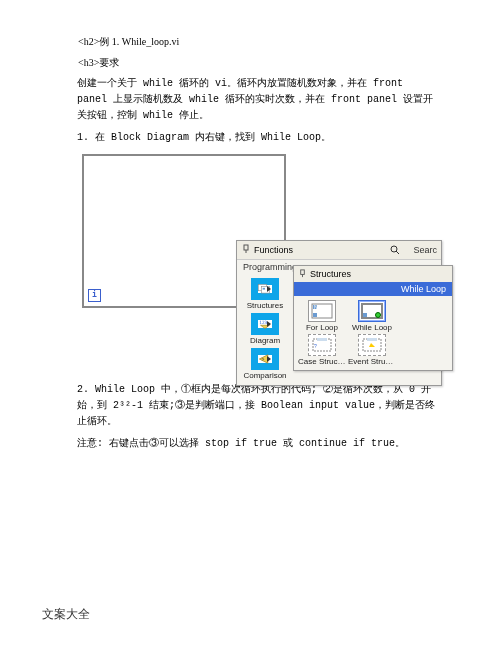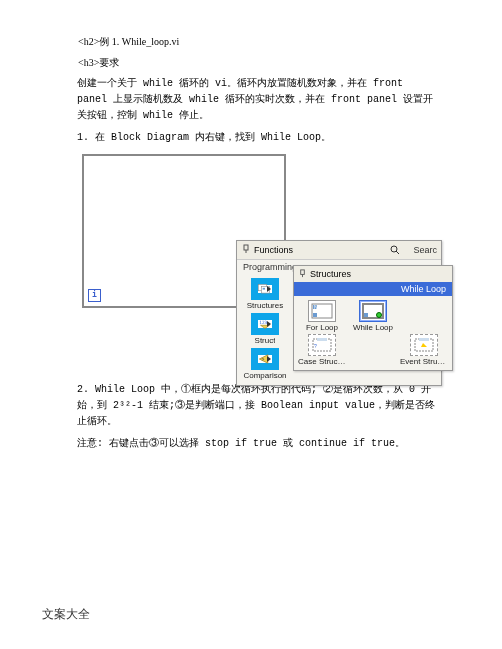--- a/index.html
+++ b/index.html
@@ -183,21 +183,20 @@
     background: #3a6bd8;
     color: #fff;
     padding: 2px 6px;
     text-align: right;
     font-size: 9px;
   }
   .sp-grid {
     display: flex;
     flex-wrap: wrap;
     padding: 3px;
-    justify-content: space-between;
   }
   .sp-item {
     width: 50px;
     display: flex;
     flex-direction: column;
     align-items: center;
     padding: 1px 0;
   }
   .sp-icon {
     width: 28px;
@@ -285,21 +284,21 @@
             </div>
 
           <div class="pal-item">
             <div class="pal-icon">
               <svg width="22" height="16" viewBox="0 0 22 16">
                 <text x="2" y="8" font-size="7" fill="#3a6bd8" font-family="monospace">123</text>
                 <polygon points="4,10 18,10 11,15" fill="#f0d050" stroke="#a08020"></polygon>
               </svg>
               <div class="arrow-r"></div>
             </div>
-            <div class="pal-label">Struct</div>
+            <div class="pal-label">Diagram</div>
           </div>
           <div class="pal-item">
               <div class="pal-icon"></div>
               <div class="pal-label">&nbsp;</div>
             </div>
           <div class="pal-item">
               <div class="pal-icon"></div>
               <div class="pal-label">&nbsp;</div>
             </div>
           <div class="pal-item">

